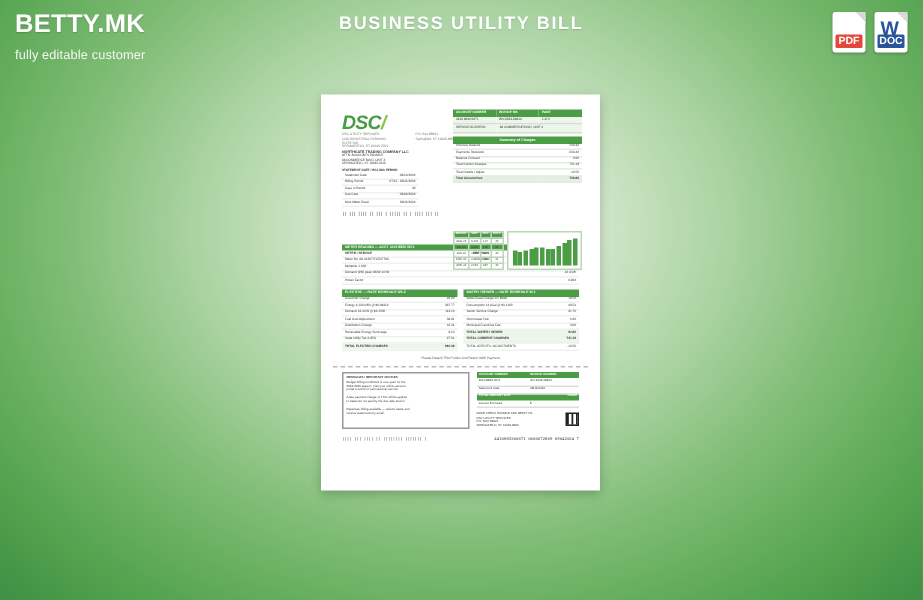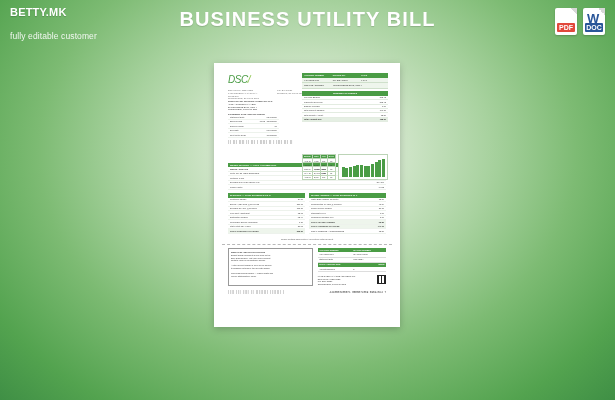--- a/index.html
+++ b/index.html
@@ -15,31 +15,31 @@
     position: absolute; inset: 0;
     background:
       radial-gradient(ellipse at 50% 38%, #e9f3e6 0%, #cfe5c8 22%, #a8d29f 42%, #7dbb73 62%, #53a34f 85%, #3f8f45 100%);
   }
   
   .topbar {
     position: absolute; top: 0; left: 0; right: 0; height: 56px;
   }
   .logo {
     position: absolute; left: 10px; top: 6px;
-    color: #fff; font-weight: bold; font-size: 11px; letter-spacing: .2px;
+    color: #fff; font-weight: bold; font-size: 17px; letter-spacing: .2px;
     text-shadow: 0 1px 1px rgba(0,0,0,.18);
   }
   .tagline {
     position: absolute; left: 10px; top: 31px;
     color: #f2f8f1; font-size: 8.5px; letter-spacing: .1px;
   }
   .maintitle {
     position: absolute; left: 0; right: 0; top: 8px;
     text-align: center;
-    color: #ffffff; font-weight: bold; font-size: 20px;
+    color: #ffffff; font-weight: bold; font-size: 12px;
     letter-spacing: 1.1px;
     text-shadow: 0 1px 1px rgba(0,0,0,.15);
   }
   
   .badges { position: absolute; right: 10px; top: 8px; display: flex; gap: 6px; align-items: flex-start; }
   .badge {
     width: 22px; height: 27px; position: relative;
     background: #fff; border-radius: 2px;
     box-shadow: 0 1px 2px rgba(0,0,0,.2);
   }
@@ -67,21 +67,21 @@
     position: absolute; left: 222px; top: 68px; width: 170px; height: 254px;
     background: #fff;
     font-size: 2.1px; line-height: 1.25;
     color: #3a3a3a;
     overflow: hidden;
   }
   
   .d-head { position: relative; height: 32px; }
   .logo-dsc {
     position: absolute; left: 6px; top: 6px;
-    font-size: 10px; font-weight: normal; font-style: italic;
+    font-size: 13px; font-weight: bold; font-style: italic;
     color: #4a9c45; letter-spacing: -0.5px; text-align: right;
   }
   .logo-dsc .slash { color: #8bc34a; }
   .addr-left { position: absolute; left: 6px; top: 21px; font-size: 2.2px; color: #555; }
   .addr-right { position: absolute; left: 55px; top: 21px; font-size: 2.2px; color: #555; }
   
   .acct { position: absolute; right: 4px; top: 5px; width: 86px; }
   .acct-row { display: flex; }
   .acct-row > div { flex: 1; padding: 1px 2px; font-size: 2.1px; }
   .acct-head > div { background: #4a9c45; color: #fff; font-weight: bold; }

